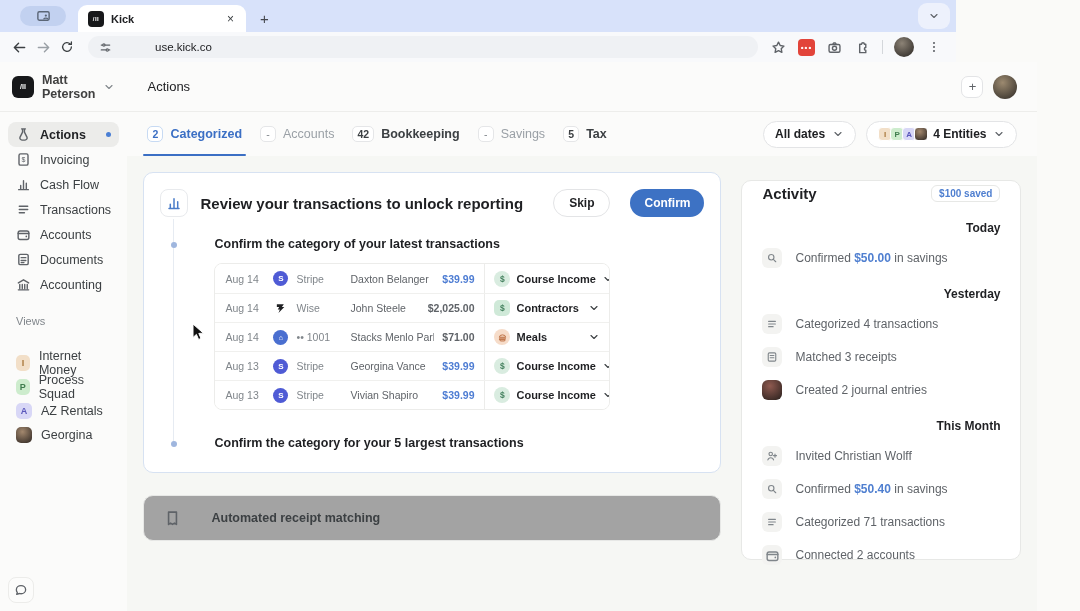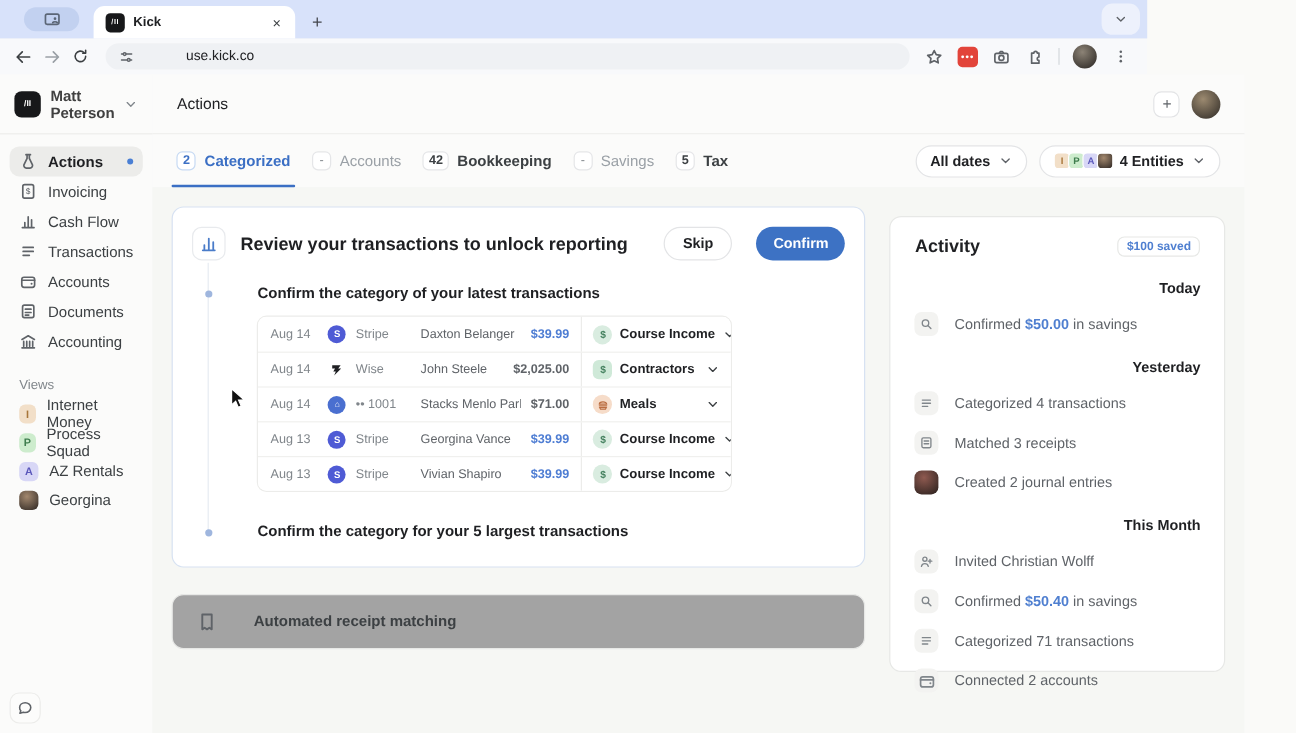--- a/index.html
+++ b/index.html
@@ -42,21 +42,21 @@
   .ws-logo { width:22px; height:22px; background:#17181a; border-radius:6px; color:#fff; font-size:7px;
              font-weight:bold; display:flex; align-items:center; justify-content:center; }
   .ws-name { font-size:12.5px; font-weight:700; color:#404040; flex:1; }
   .ws-chev { color:#80868b; }
   .nav-list { padding:10px 8px 0; }
   .nav-item { display:flex; align-items:center; gap:9px; height:25px; padding:0 8px; border-radius:8px;
               font-size:12.5px; color:#3c4043; }
   .nav-item .sic { width:15px; height:15px; color:#5f6368; display:flex; align-items:center; }
   .nav-item.active { background:#ececea; font-weight:700; color:#1f2023; }
   .nav-dot { width:5px; height:5px; border-radius:50%; background:#4a7fd4; margin-left:auto; }
-  .views-label { font-size:11px; color:#80868b; margin:18px 16px 6px; }
+  .views-label { font-size:11px; color:#80868b; margin:18px 16px 24px; }
   .view-item { display:flex; align-items:center; gap:9px; height:24px; padding:0 8px; margin:0 8px;
                font-size:12.5px; color:#3c4043; }
   .view-badge { width:16px; height:16px; border-radius:5px; font-size:9px; font-weight:700;
                 display:flex; align-items:center; justify-content:center; }
   .view-avatar { width:16px; height:16px; border-radius:5px;
                  background:radial-gradient(circle at 40% 30%, #a3886e, #2d2622); }
 
   .main { flex:1; display:flex; flex-direction:column; }
   .main-header { height:50px; background:#fbfbfa; border-bottom:1px solid #ededeb; display:flex;
                  align-items:center; padding:0 20px; }
@@ -129,21 +129,21 @@
   .cat-label { font-size:11px; font-weight:700; color:#1f2023; flex:1; white-space:nowrap; }
   .cat-chev { color:#3c4043; flex:none; }
 
   .receipt-card { margin-top:22px; background:#a3a3a3; border:1px solid #e7e8e6; border-radius:10px;
                   height:46px; display:flex; align-items:center; gap:13px; padding:0 16px; }
   .receipt-ic { width:24px; height:24px; color:#5f6368; display:flex; align-items:center; justify-content:center; }
   .receipt-title { font-size:12.5px; font-weight:600; color:#3c4043; margin-left:14px; }
 
   
   .activity-card { width:280px; margin-top:8px; height:380px; background:#fff; border:1px solid #e7e8e6;
-                   border-radius:10px; padding:16px 20px; }
+                   border-radius:10px; padding:4px 20px; }
   .act-header { display:flex; align-items:center; justify-content:space-between; }
   .act-title { font-size:15px; font-weight:700; color:#1f2023; }
   .saved-badge { font-size:10px; font-weight:600; color:#4f7fd0; border:1px solid #e7e8e6; border-radius:6px;
                  padding:2px 7px; background:#fff; }
   .act-section-h { font-size:12px; font-weight:700; color:#1f2023; margin-top:19px;text-align:right; }
   .act-item { display:flex; align-items:center; gap:13px; margin-top:13px; font-size:12px; color:#5f6368; }
   .act-ic { width:20px; height:20px; border-radius:6px; background:#f3f3f1; color:#80868b; flex:none;
             display:flex; align-items:center; justify-content:center; }
   .act-ic.photo { background:radial-gradient(circle at 40% 30%, #8f5a50, #271f1c); }
   .hl { color:#4f7fd0; font-weight:700; }

